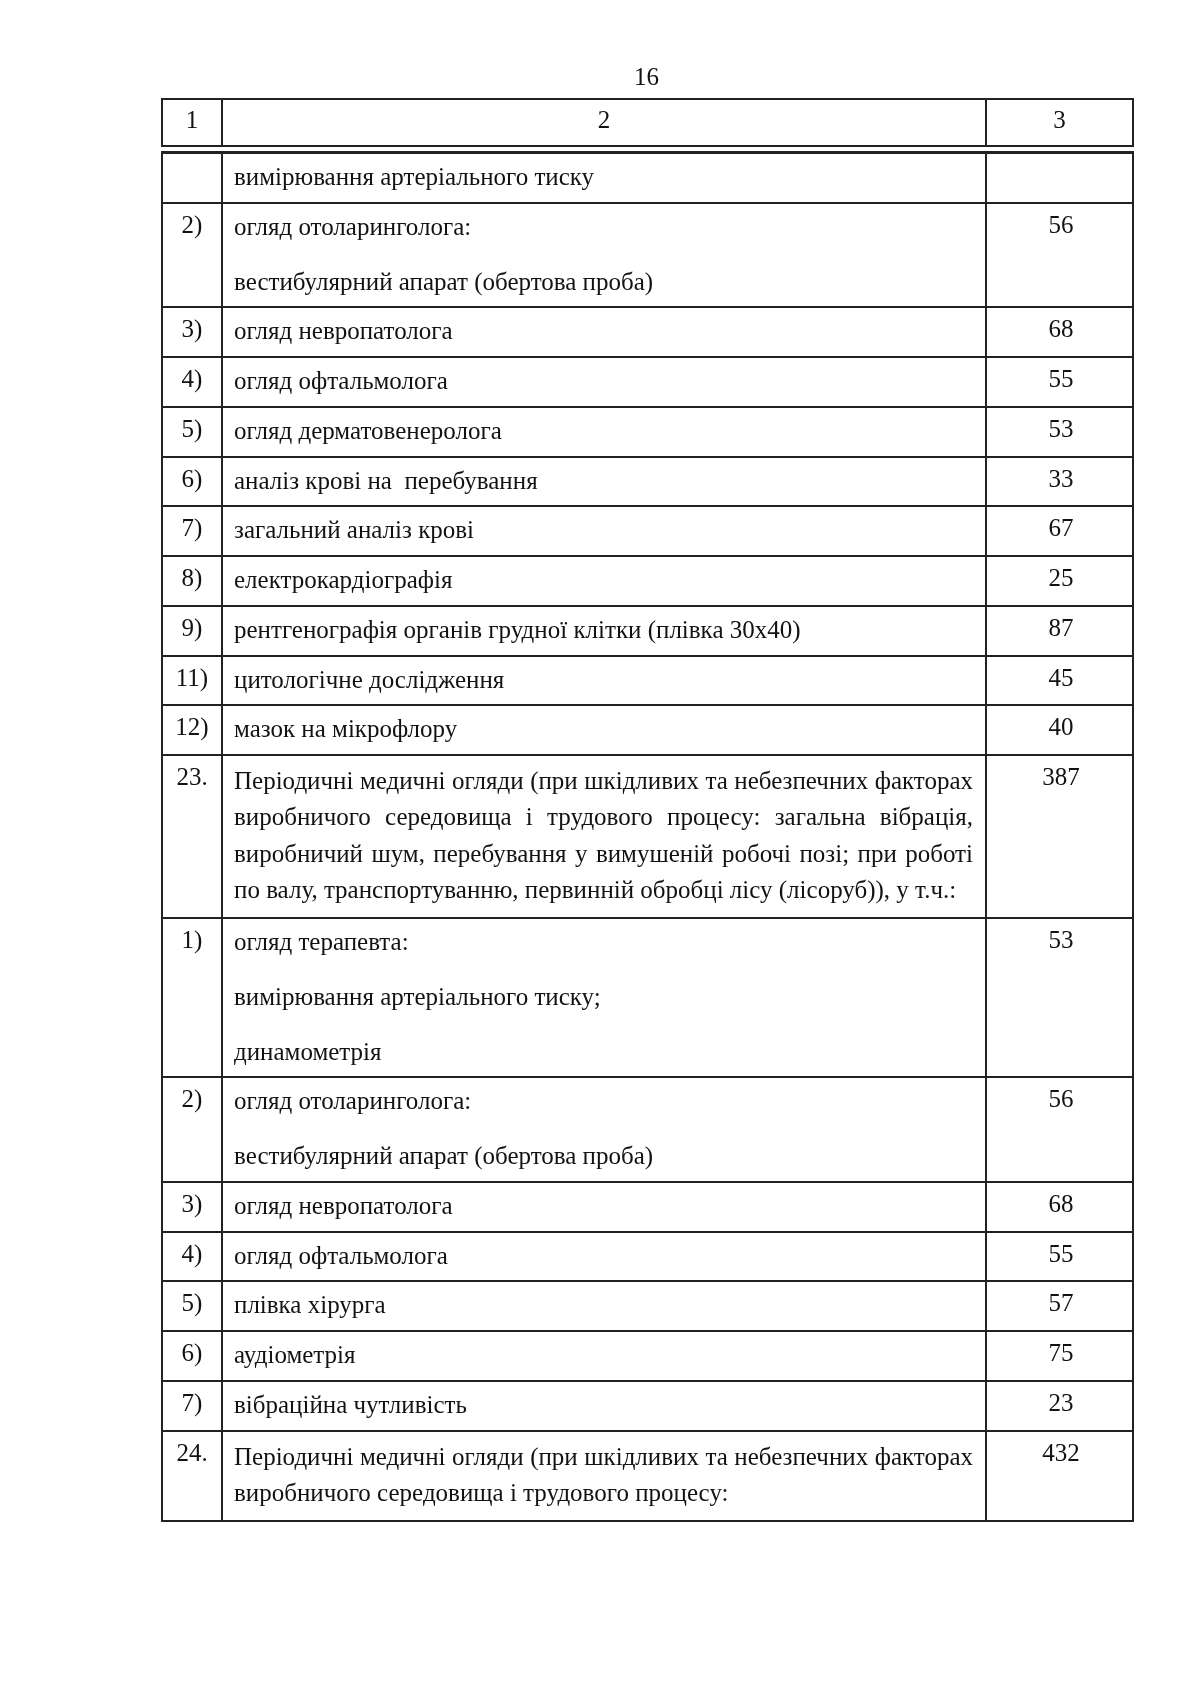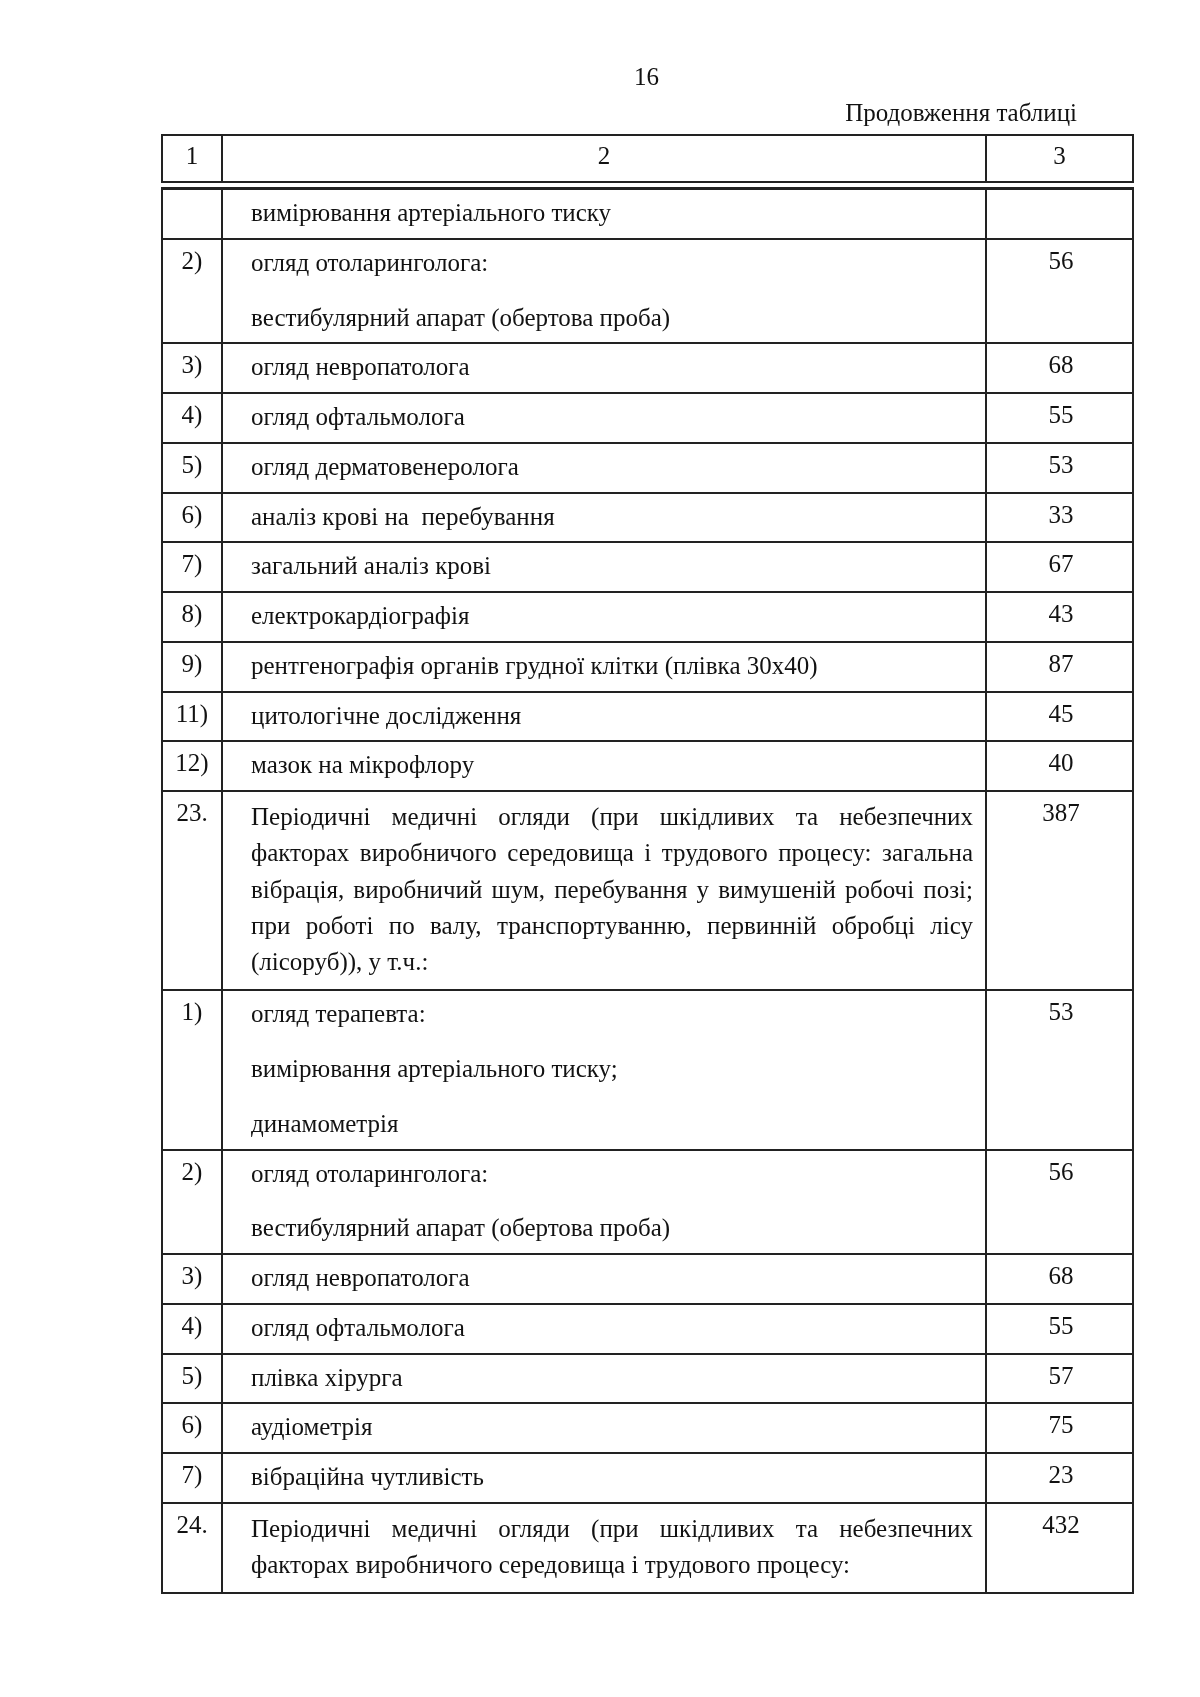--- a/index.html
+++ b/index.html
@@ -54,21 +54,21 @@
   table.bodytbl td { border-width: 3px 2px 2px 2px; }
   table.bodytbl tr + tr td { border-top-width: 2px; }
 
   td.cell-num {
     text-align: center;
     font-size: 25px;
     padding: 7px 2px 6px 2px;
   }
   td.cell-txt {
     font-size: 25px;
-    padding: 7px 12px 9px 28px;
+    padding: 7px 12px 9px 11px;
     line-height: 1.27;
   }
   td.cell-val {
     text-align: center;
     font-size: 25px;
     padding: 7px 4px 6px 7px;
   }
   .line { white-space: pre-wrap; }
   .line + .line { margin-top: 23px; }
   .line.justify {
@@ -78,21 +78,20 @@
   }
 </style>
 </head>
 <body>
 
 <div class="page">
   <div class="content">
 
     <div class="page-number">16</div>
 
-    <div class="continuation">Продовження таблиці</div>
 
     <table class="tbl head">
       <colgroup>
         <col style="width:60px">
         <col style="width:764px">
         <col style="width:147px">
       </colgroup>
       <tbody>
         <tr>
           <td>1</td>
@@ -157,21 +156,21 @@
             <td class="cell-txt">
               <div class="line">загальний аналіз крові</div>
             </td>
             <td class="cell-val">67</td>
           </tr>
           <tr>
             <td class="cell-num">8)</td>
             <td class="cell-txt">
               <div class="line">електрокардіографія</div>
             </td>
-            <td class="cell-val">43</td>
+            <td class="cell-val">25</td>
           </tr>
           <tr>
             <td class="cell-num">9)</td>
             <td class="cell-txt">
               <div class="line">рентгенографія органів грудної клітки (плівка 30х40)</div>
             </td>
             <td class="cell-val">87</td>
           </tr>
           <tr>
             <td class="cell-num">11)</td>

